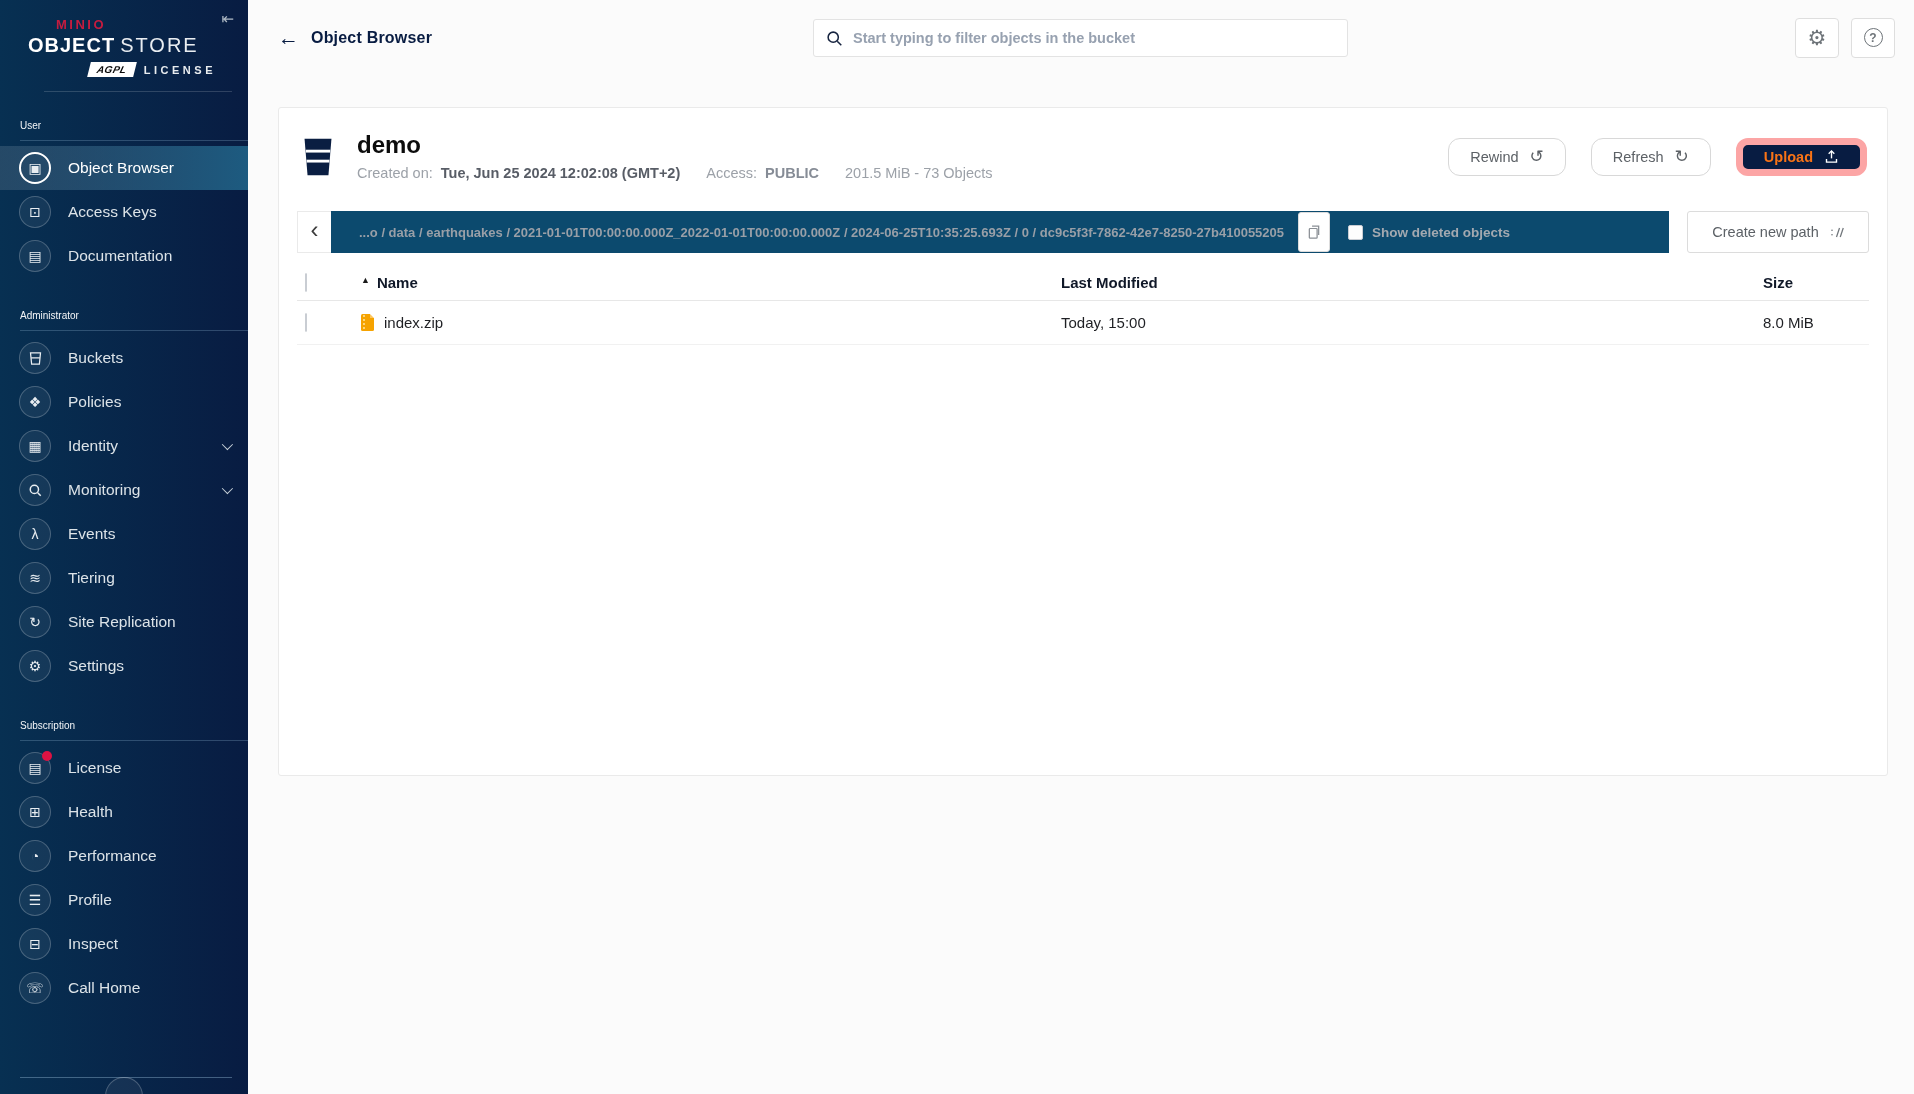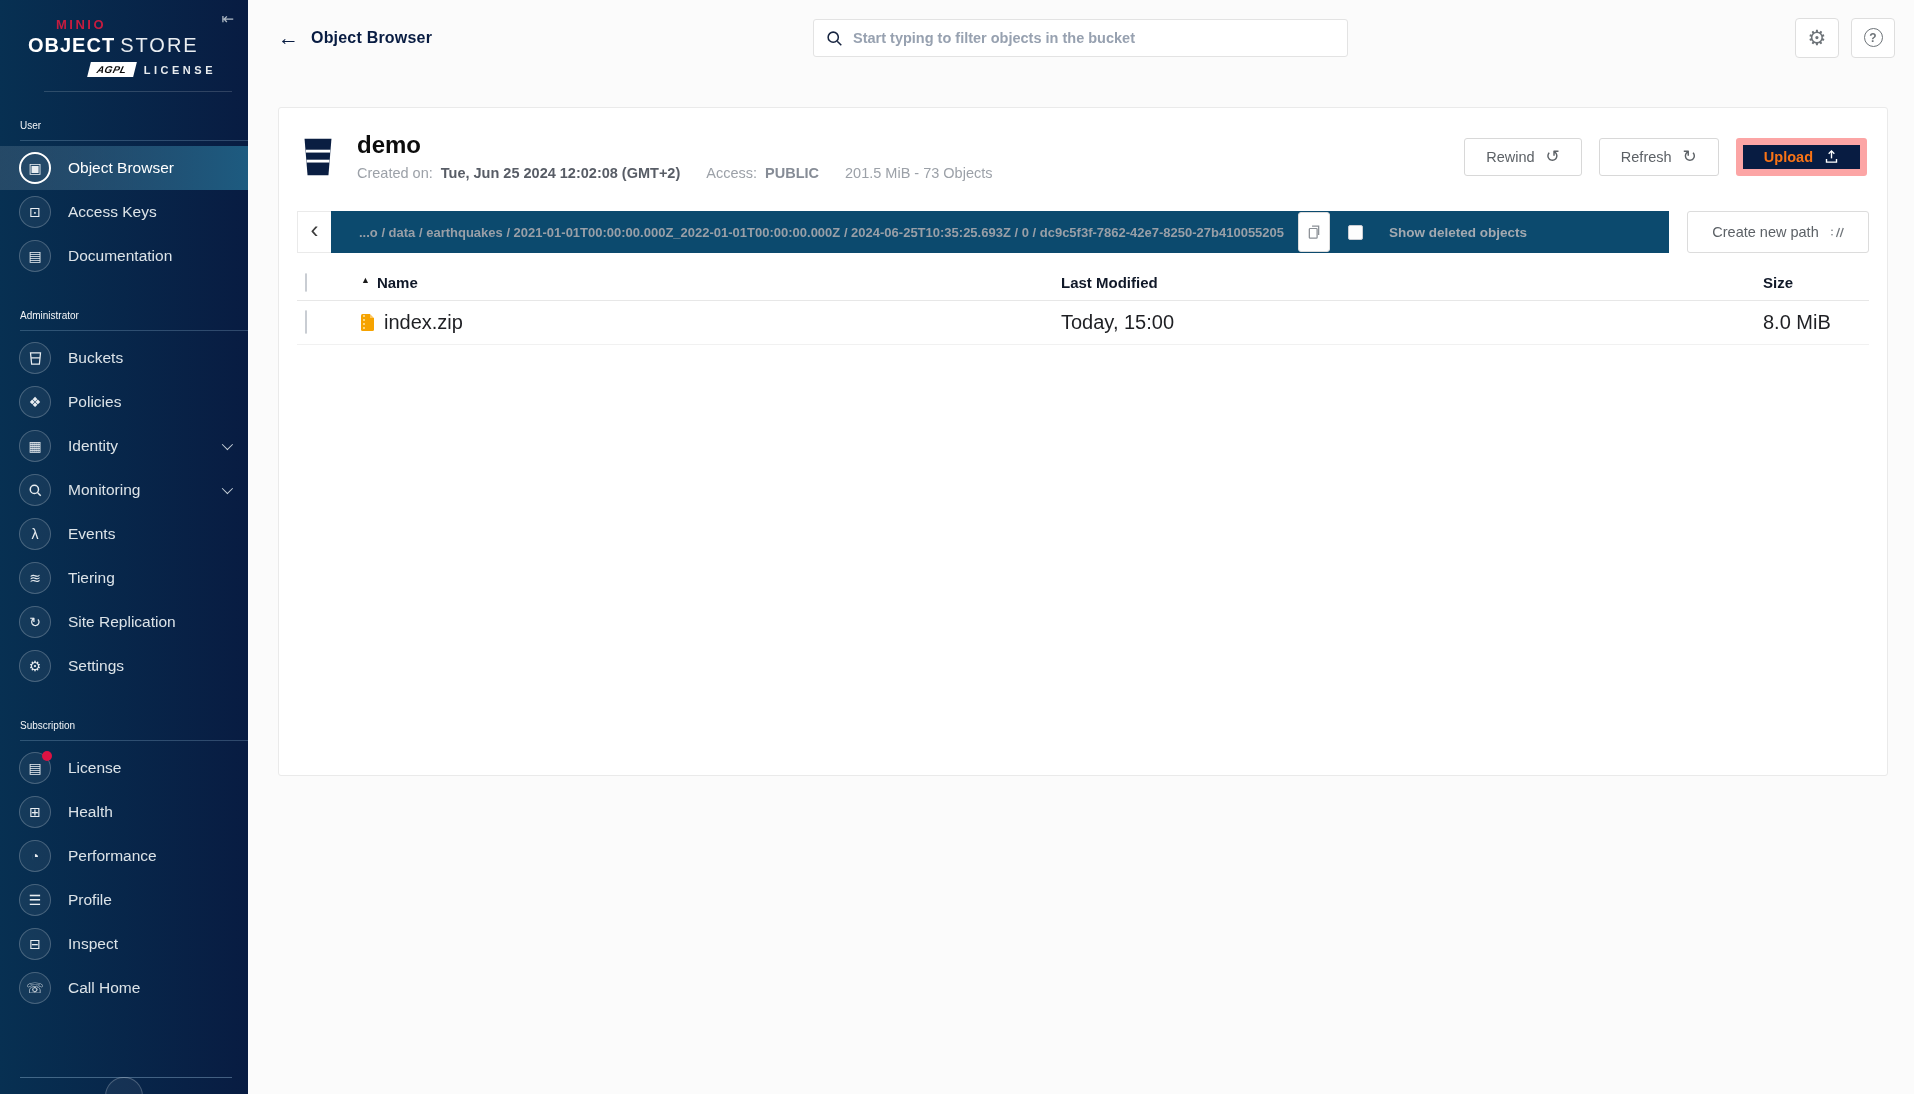--- a/index.html
+++ b/index.html
@@ -98,59 +98,60 @@
   .bucket-icon-lg { flex: none; }
   .bucket-headtext { margin-left: 20px; }
   .bucket-title { font-size: 24px; font-weight: bold; color: #0c0c0c; line-height: 1.05; }
   .bucket-meta { margin-top: 8px; font-size: 14.5px; color: #9ca1a8; display: flex; align-items: baseline; text-align: right; }
   .bucket-meta .lab { color: #9ca1a8; }
   .bucket-meta .val { color: #585d66; font-weight: bold; margin-left: 8px; }
   .bucket-meta .val.lighter { color: #868c96; }
   .bucket-meta .gap { margin-left: 26px; }
   .bucket-actions { margin-left: auto; display: flex; gap: 17px; align-items: center; }
   .btn {
-    height: 38px; border-radius: 3px; font-size: 14.5px; cursor: pointer;
+    height: 38px; border-radius: 12px; font-size: 14.5px; cursor: pointer;
     display: flex; align-items: center; gap: 11px; padding: 0 21px;
     font-family: "Liberation Sans", "DejaVu Sans", sans-serif;
+    margin-left: 8px;
   }
   .btn-outline { background: #fff; border: 1px solid #d8d8d8; color: #5c6166; }
   .btn-outline .bicon { font-size: 17px; line-height: 1; color: #5c6166; }
   .btn-primary { background: #081C42; border: 7px solid #fca5a5; color: #f97316; font-weight: bold; }
 
   .browser-bar { margin-top: 14px; display: flex; align-items: stretch; height: 42px; }
   .crumb-back-btn {
     width: 34px; background: #fff; border: 1px solid #eaeaea; border-right: none;
     display: flex; align-items: center; justify-content: center;
     color: #3c3c3c; font-size: 24px; cursor: pointer; padding-bottom: 4px;
   }
   .crumb-bar {
     flex: 1; background: #0c4a6e; display: flex; align-items: center;
     padding: 0 14px 0 28px; gap: 14px; min-width: 0;
   }
   .crumb-text { color: #999fa7; font-weight: bold; font-size: 13px; white-space: nowrap; overflow: hidden; flex: none; cursor: pointer; }
   .copy-btn {
     width: 32px; height: 40px; background: #fff; border: 1px solid #dcdcdc; border-radius: 3px;
     display: flex; align-items: center; justify-content: center; cursor: pointer; flex: none;
   }
-  .show-deleted { display: flex; align-items: center; gap: 26px; margin-left: 4px; flex: none; cursor: pointer; }
+  .show-deleted { display: flex; align-items: center; gap: 9px; margin-left: 4px; flex: none; cursor: pointer; }
   .checkbox { width: 15px; height: 15px; border: 1px solid #c9cdd3; border-radius: 2px; background: #fdfdfd; flex: none; }
   .show-deleted .sd-label { color: #a3a9b0; font-weight: bold; font-size: 13.5px; }
   .create-path-btn {
     margin-left: 18px; width: 182px; background: #fff; border: 1px solid #dcdcdc; border-radius: 3px;
     color: #5c6166; font-size: 14.5px; display: flex; align-items: center; justify-content: center;
     gap: 10px; cursor: pointer; flex: none;
   }
 
   .obj-table { margin-top: 12px; }
   .thead, .trow { display: grid; grid-template-columns: 56px 708px 702px 1fr; align-items: center; }
   .thead { height: 36px; border-bottom: 1px solid #e7e7e7; font-weight: bold; font-size: 15px; color: #101828; }
   .cb-cell { padding-left: 8px; }
   .name-cell { display: flex; align-items: center; gap: 7px; padding-left: 8px; }
   .sort-asc { font-size: 9px; color: #1a1a1a; align-self: flex-start; margin-top: 1px; cursor: pointer; }
-  .trow { height: 44px; border-bottom: 1px solid #f1f1f1; font-size: 20px; color: #1f2024; cursor: pointer; }
+  .trow { height: 44px; border-bottom: 1px solid #f1f1f1; font-size: 15px; color: #1f2024; cursor: pointer; }
   .zip-icon { width: 13px; height: 17px; background: #F6A300; border-radius: 1.5px; position: relative; flex: none; margin-right: 3px; }
   .zip-icon::before {
     content: ""; position: absolute; left: 1.5px; top: 1px; bottom: 1px; width: 2.5px;
     background: repeating-linear-gradient(180deg, #fcd57a 0 2px, rgba(0,0,0,0) 2px 4px);
   }
   .zip-icon::after {
     content: ""; position: absolute; right: 0; top: 0;
     border-top: 4px solid #fff; border-left: 4px solid rgba(0,0,0,0.0);
     border-left-color: #fdc65e;
   }

